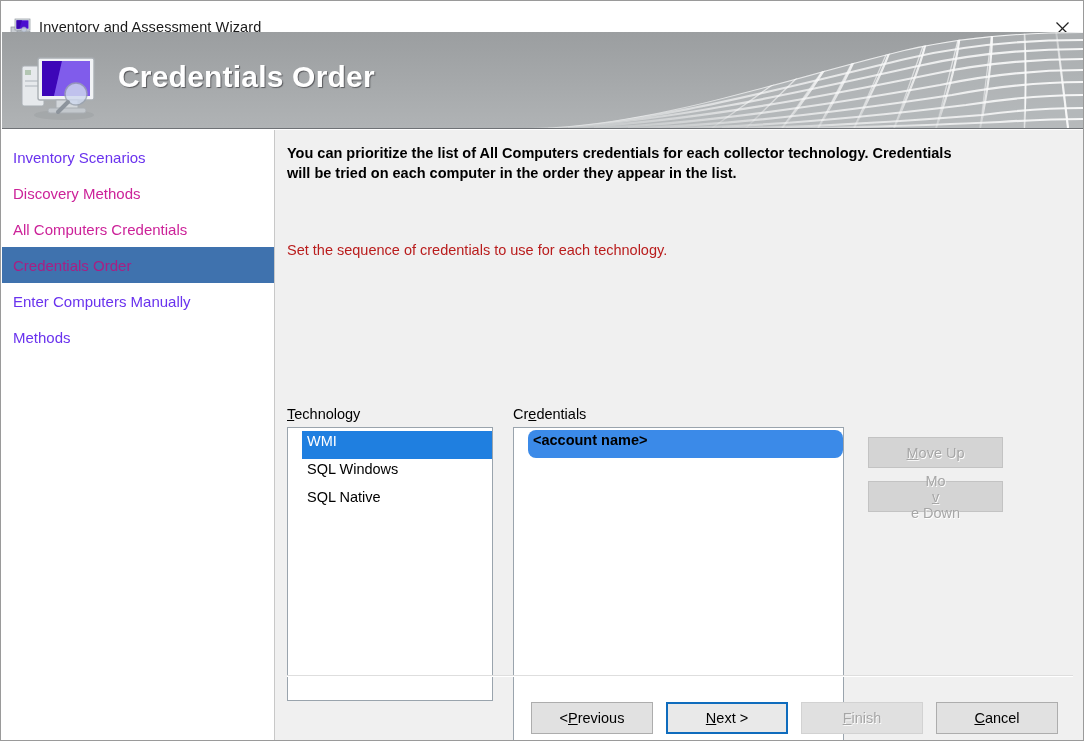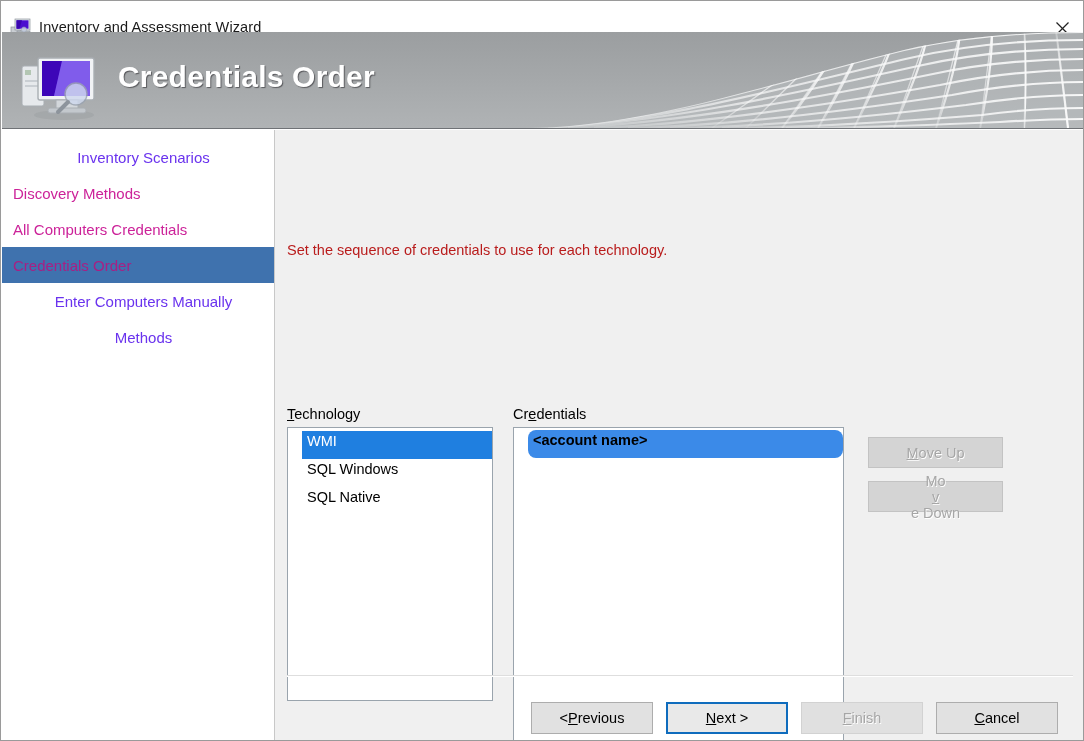--- a/index.html
+++ b/index.html
@@ -100,21 +100,21 @@
     height: 36px;
     display: flex;
     align-items: center;
     padding-left: 11px;
     font-size: 15px;
     box-sizing: border-box;
     cursor: default;
     white-space: nowrap;
   }
   .nav-item.visited { color: #cc2299; }
-  .nav-item.unvisited { color: #6a33ee; justify-content: center; }
+  .nav-item.unvisited { color: #6a33ee; }
   .nav-item.selected {
     background: #3f72ae;
     color: #a81f84;
     width: 272px;
   }
   #nav-list { padding-top: 9px; }
 
   
   #content {
     position: absolute;
@@ -358,20 +358,21 @@
         <span>Enter Computers Manually</span>
       </div>
       <div class="nav-item unvisited">
         <span>Methods</span>
       </div>
     </div>
   </div>
 
   <div id="content">
 
+    <div id="intro-bold">You can prioritize the list of All Computers credentials for each collector technology. Credentials will be tried on each computer in the order they appear in the list.</div>
     <div id="intro-normal">Set the sequence of credentials to use for each technology.</div>
 
     <div class="field-label" id="label-technology"><span></span><span class="accel">T</span><span>echnology</span></div>
 
     <div class="listbox" id="listbox-technology">
       <div class="lb-item selected-blue">WMI</div>
       <div class="lb-item">SQL Windows</div>
       <div class="lb-item">SQL Native</div>
     </div>
 

